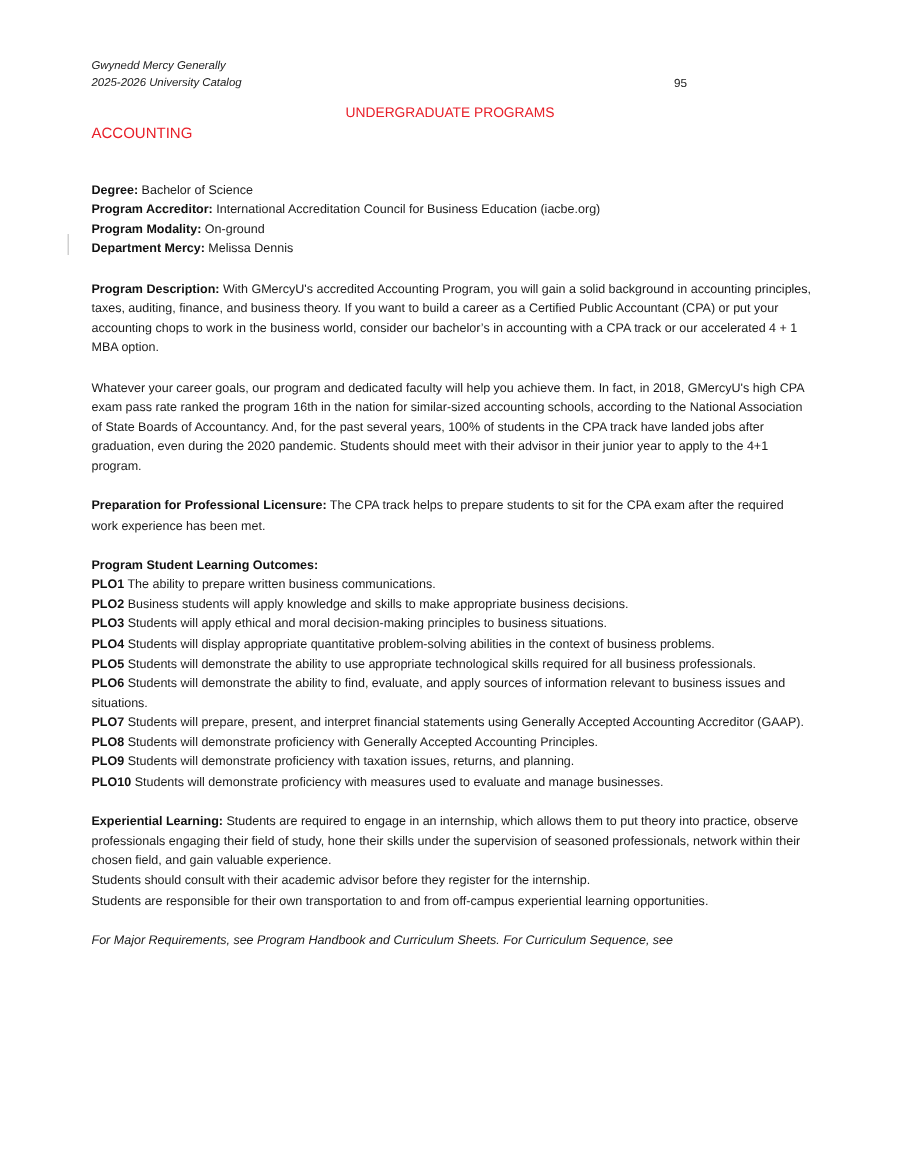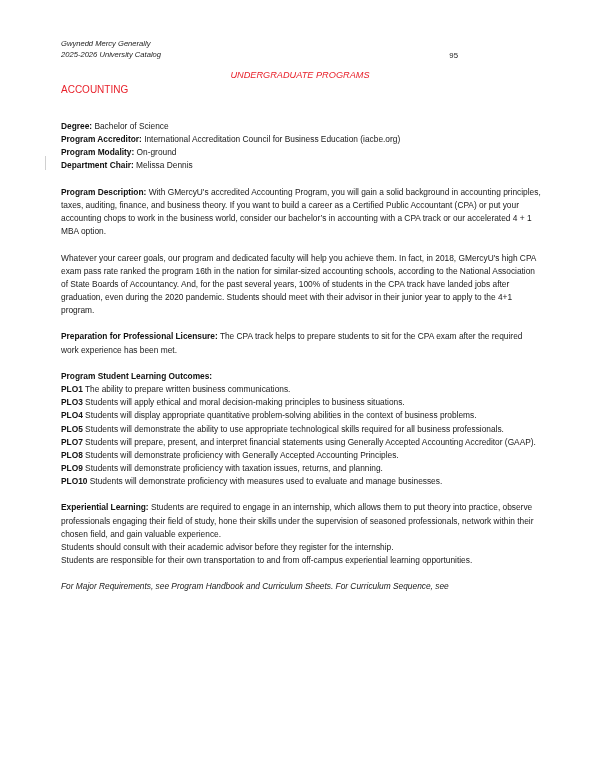--- a/index.html
+++ b/index.html
@@ -3,21 +3,21 @@
   <meta charset="utf-8">
   <style>
     html, body { margin: 0; padding: 0; background: #ffffff; }
     body {
       width: 600px; height: 776px; position: relative; overflow: hidden;
       font-family: "Liberation Sans", sans-serif; color: #1a1a1a;
     }
     .page { position: absolute; left: 0; top: 0; width: 600px; height: 776px; }
     .hdr { position: absolute; left: 61px; top: 38px; font-size: 7.6px; font-style: italic; line-height: 11px; color: #222; }
     .pgnum { position: absolute; right: 142px; top: 51px; font-size: 7.8px; color: #222; }
-    .section-title { position: absolute; left: 0; width: 600px; top: 70px; text-align: center; font-size: 9.2px; color: #e8202a; font-style: italic; }
+    .section-title { position: absolute; left: 0; width: 600px; top: 70px; text-align: center; font-size: 9.2px; color: #e8202a; }
     .prog-title { position: absolute; left: 61px; top: 84px; font-size: 10px; color: #e8202a; }
     .content { position: absolute; left: 61px; width: 480px; top: 120px; font-size: 8.35px; line-height: 13.15px; color: #1a1a1a; }
     .content p { margin: 0; }
     .gap { height: 13.15px; }
     b { font-weight: bold; color: #111; }
     .italic { font-style: italic; }
     .margin-mark { position: absolute; left: 45px; top: 156px; width: 1px; height: 14px; background: #d0d0d0; }
   </style>
 </head>
 <body>
@@ -31,38 +31,40 @@
 
   <div class="section-title">UNDERGRADUATE PROGRAMS</div>
   <div class="prog-title">ACCOUNTING</div>
 
   <div class="margin-mark"></div>
 
   <div class="content">
     <p><b>Degree:</b><span> Bachelor of Science</span></p>
     <p><b>Program Accreditor:</b><span> International Accreditation Council for Business Education (iacbe.org)</span></p>
     <p><b>Program Modality:</b><span> On-ground</span></p>
-    <p><b>Department Chair:</b><span> Melissa Dennis</span></p>
+    <p><b>Department Mercy:</b><span> Melissa Dennis</span></p>
     <div class="gap"></div>
 
     <p><b>Program Description:</b><span> With GMercyU's accredited Accounting Program, you will gain a solid background in accounting principles, taxes, auditing, finance, and business theory. If you want to build a career as a Certified Public Accountant (CPA) or put your accounting chops to work in the business world, consider our bachelor’s in accounting with a CPA track or our accelerated 4 + 1 MBA option.</span></p>
     <div class="gap"></div>
 
     <p>Whatever your career goals, our program and dedicated faculty will help you achieve them. In fact, in 2018, GMercyU's high CPA exam pass rate ranked the program 16th in the nation for similar-sized accounting schools, according to the National Association of State Boards of Accountancy. And, for the past several years, 100% of students in the CPA track have landed jobs after graduation, even during the 2020 pandemic. Students should meet with their advisor in their junior year to apply to the 4+1 program.</p>
     <div class="gap"></div>
 
     <p><b>Preparation for Professional Licensure:</b><span> The CPA track helps to prepare students to sit for the CPA exam after the required work experience has been met.</span></p>
     <div class="gap"></div>
 
     <p><b>Program Student Learning Outcomes:</b></p>
     <div>
       <p><b>PLO1</b><span> The ability to prepare written business communications.</span></p>
+      <p><b>PLO2</b><span> Business students will apply knowledge and skills to make appropriate business decisions.</span></p>
       <p><b>PLO3</b><span> Students will apply ethical and moral decision-making principles to business situations.</span></p>
       <p><b>PLO4</b><span> Students will display appropriate quantitative problem-solving abilities in the context of business problems.</span></p>
       <p><b>PLO5</b><span> Students will demonstrate the ability to use appropriate technological skills required for all business professionals.</span></p>
+      <p><b>PLO6</b><span> Students will demonstrate the ability to find, evaluate, and apply sources of information relevant to business issues and situations.</span></p>
       <p><b>PLO7</b><span> Students will prepare, present, and interpret financial statements using Generally Accepted Accounting Accreditor (GAAP).</span></p>
       <p><b>PLO8</b><span> Students will demonstrate proficiency with Generally Accepted Accounting Principles.</span></p>
       <p><b>PLO9</b><span> Students will demonstrate proficiency with taxation issues, returns, and planning.</span></p>
       <p><b>PLO10</b><span> Students will demonstrate proficiency with measures used to evaluate and manage businesses.</span></p>
     </div>
     <div class="gap"></div>
 
     <p><b>Experiential Learning:</b><span> Students are required to engage in an internship, which allows them to put theory into practice, observe professionals engaging their field of study, hone their skills under the supervision of seasoned professionals, network within their chosen field, and gain valuable experience.</span></p>
     <p>Students should consult with their academic advisor before they register for the internship.</p>
     <p>Students are responsible for their own transportation to and from off-campus experiential learning opportunities.</p>

